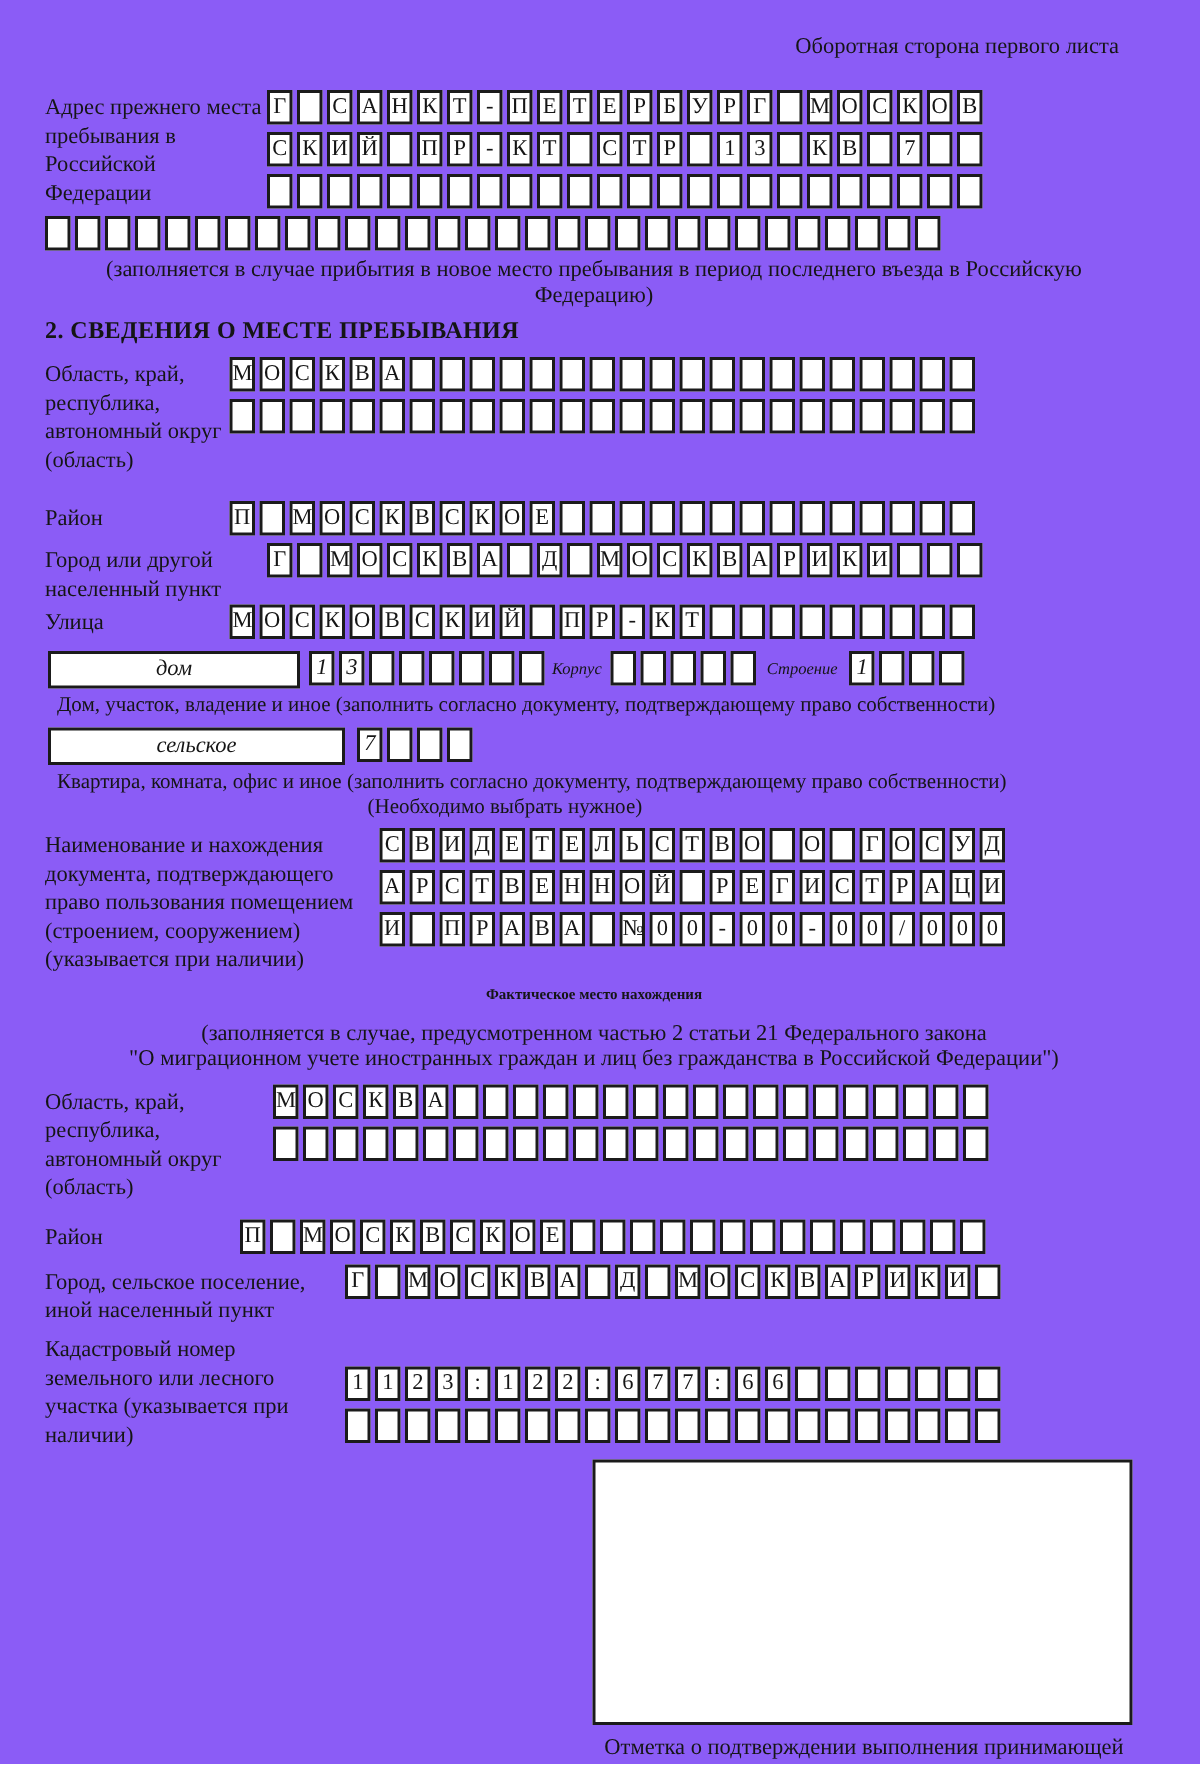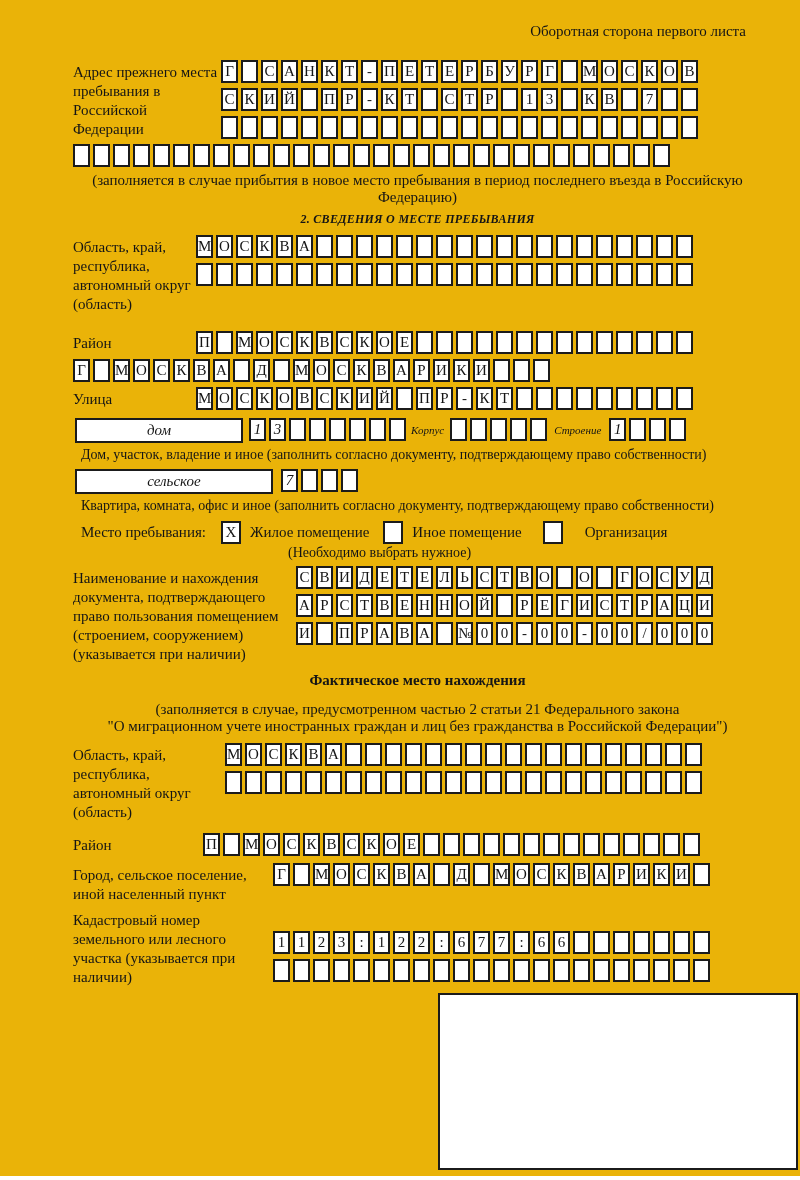--- a/index.html
+++ b/index.html
@@ -1,25 +1,24 @@
 <!DOCTYPE html>
 <html><head>
 <meta charset="utf-8">
 <style>
   * { box-sizing: border-box; }
   body { margin: 0; background: #fff; }
   .page {
     position: relative;
     width: 800px;
     height: 1176px;
-    background: #eab308;
+    background: #8b5cf6;
     color: #151515;
     font-family: "Liberation Serif", serif;
     overflow: hidden;
-    padding-left: 43px;
   }
   .content { padding: 14px 38px 0 30px; }
 
   .header-note {
     font-size: 15px;
     text-align: right;
     padding-right: 16px;
     margin-top: 9px;
   }
 
@@ -42,38 +41,38 @@
     text-align: center;
     font-size: 15px;
     line-height: 19px;
     font-family: "Liberation Serif", serif;
     background: #fff;
   }
 
   .caption { font-size: 15px; text-align: center; line-height: 17px; }
   .caption-left { font-size: 14px; text-align: left; line-height: 17px; padding-left: 8px; }
 
-  .sec2-title { font-size: 12px; font-weight: bold; text-align: center; margin: 6px 0 8px 0; letter-spacing: .3px; font-style: italic; }
+  .sec2-title { font-size: 16px; font-weight: bold; text-align: left; margin: 6px 0 8px 0; letter-spacing: .3px; }
 
   .widebox {
     height: 25px; border: 2px solid #1b1b1b;
     text-align: center; font-size: 15px; line-height: 20px;
     flex: 0 0 auto; background: #fff;
   }
   .house-row, .apt-row { display: flex; align-items: flex-start; margin-left: 2px; font-style: italic; }
   .inline-label { font-size: 11px; line-height: 25px; flex: 0 0 auto; }
 
   .stay-row { display: flex; align-items: center; font-size: 15px; margin-left: 8px; }
   .chk {
     width: 20px; height: 23px; border: 2px solid #1b1b1b;
     text-align: center; font-size: 15px; line-height: 19px;
     flex: 0 0 auto; background: #fff;
   }
 
-  .actual-title { font-size: 15px; font-weight: bold; text-align: center; }
+  .actual-title { font-size: 10px; font-weight: bold; text-align: center; }
 
   .conf-box {
     width: 360px; height: 177px;
     border: 2px solid #1b1b1b;
     margin-left: 365px;
     background: #fff;
   }
   .conf-caption {
     margin-left: 316px; width: 460px;
     text-align: center; font-size: 15px; line-height: 19px;
@@ -292,20 +291,21 @@
           <span class="cell"></span>
           <span class="cell"></span>
           <span class="cell"></span>
           <span class="cell"></span>
           <span class="cell"></span>
           <span class="cell"></span>
         </div>
     </div>
 
     <div class="frow">
+      <div class="flabel w148">Город или другой населенный пункт</div>
       <div class="cellrow">
           <span class="cell">Г</span>
           <span class="cell"></span>
           <span class="cell">М</span>
           <span class="cell">О</span>
           <span class="cell">С</span>
           <span class="cell">К</span>
           <span class="cell">В</span>
           <span class="cell">А</span>
           <span class="cell"></span>
@@ -392,29 +392,20 @@
       <div class="widebox" style="width:198px">сельское</div>
       <div class="cellrow" style="margin-left:8px">
           <span class="cell">7</span>
           <span class="cell"></span>
           <span class="cell"></span>
           <span class="cell"></span>
         </div>
     </div>
     <div class="caption-left">Квартира, комната, офис и иное (заполнить согласно документу, подтверждающему право собственности)</div>
 
-    <div class="stay-row" style="margin-top:7px">
-      <span>Место пребывания:</span>
-      <span class="chk" style="margin:0 9px 0 15px">X</span>
-      <span>Жилое помещение</span>
-      <span class="chk" style="margin:0 9px 0 14px"></span>
-      <span>Иное помещение</span>
-      <span class="chk" style="margin:0 22px 0 21px"></span>
-      <span>Организация</span>
-    </div>
     <div class="caption" style="text-align:left;padding-left:215px;font-size:14px">(Необходимо выбрать нужное)</div>
 
     <div class="frow" style="margin-top:5px">
       <div class="flabel w223">Наименование и нахождения документа, подтверждающего право пользования помещением (строением, сооружением) (указывается при наличии)</div>
       <div>
         <div class="cellrow">
             <span class="cell">С</span>
             <span class="cell">В</span>
             <span class="cell">И</span>
             <span class="cell">Д</span>

